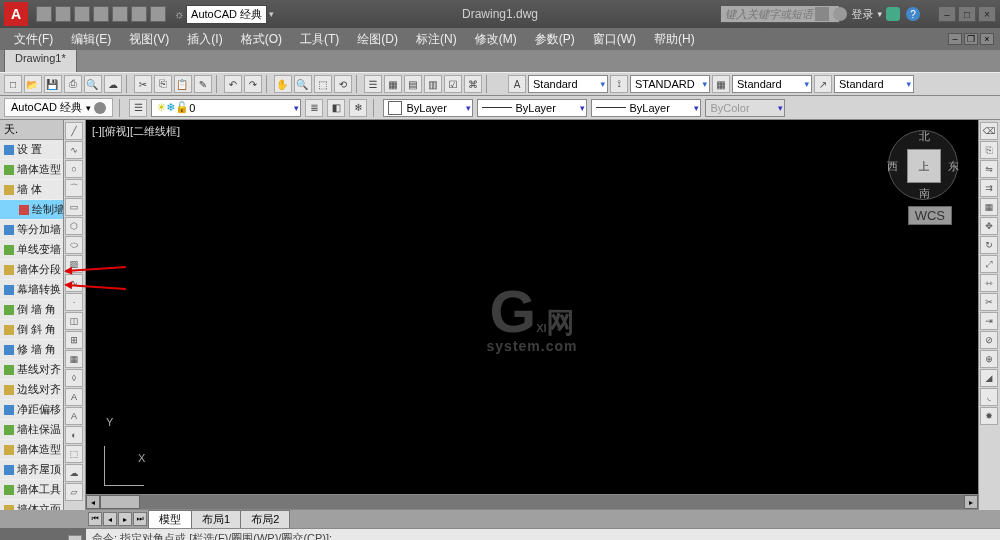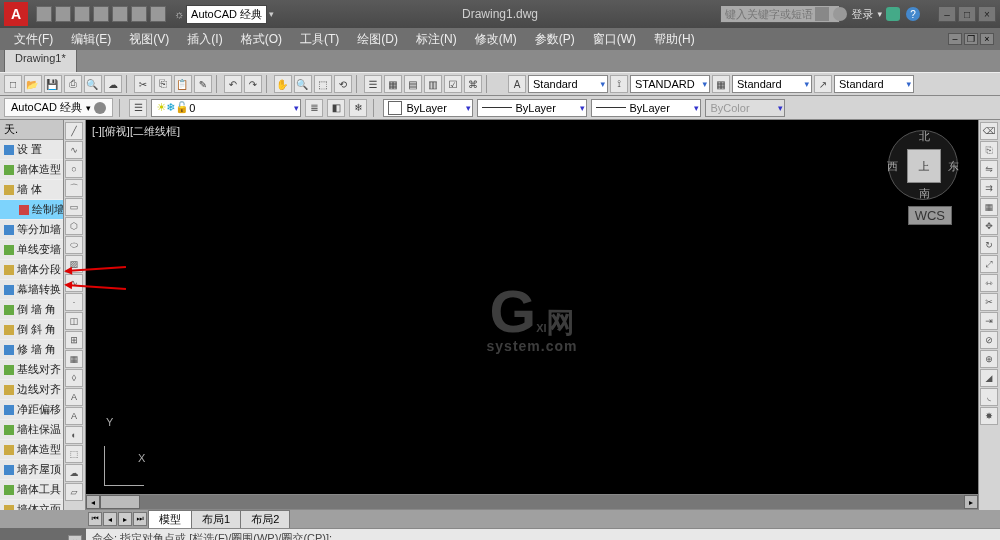--- a/index.html
+++ b/index.html
@@ -4,21 +4,21 @@
 <style>
 * { margin:0; padding:0; box-sizing:border-box; font-family:"Microsoft YaHei","SimSun",sans-serif; font-size:11px; }
 body { width:1000px; height:540px; background:#6b6b6b; overflow:hidden; position:relative; }
 .titlebar { height:28px; background:linear-gradient(#5a5a5a,#484848); display:flex; align-items:center; color:#ccc; position:relative; }
 .app-icon { width:24px; height:24px; background:#c22; margin:0 4px; display:flex; align-items:center; justify-content:center; color:#fff; font-weight:bold; font-size:14px; }
 .qat { display:flex; gap:3px; margin-left:4px; }
 .qat-btn { width:16px; height:16px; background:#999; border:1px solid #666; }
 .workspace-sel { margin-left:8px; display:flex; align-items:center; gap:2px; }
 .ws-dd { background:#fff; color:#000; padding:1px 4px; font-size:11px; border:1px solid #444; }
 .title-text { position:absolute; left:50%; transform:translateX(-50%); color:#d0d0d0; font-size:12px; }
-.search-box { position:absolute; right:160px; width:120px; height:18px; background:#aaa; border:1px solid #555; padding:1px 4px; color:#555; font-size:11px; }
+.search-box { position:absolute; right:160px; width:120px; height:18px; background:#aaa; border:1px solid #555; padding:1px 4px; color:#555; font-style:italic; font-size:11px; }
 .login-area { position:absolute; right:80px; display:flex; align-items:center; gap:4px; color:#ddd; font-size:11px; }
 .login-area .grid-icon { width:14px; height:14px; background:#888; display:inline-block; }
 .win-controls { position:absolute; right:4px; display:flex; gap:2px; }
 .win-btn { width:18px; height:16px; background:#777; border:1px solid #555; display:flex; align-items:center; justify-content:center; color:#222; font-size:10px; }
 .x-icon { width:14px; height:14px; background:#4a8; border-radius:3px; margin-right:2px; }
 .help-icon { width:14px; height:14px; background:#48c; border-radius:50%; color:#fff; display:flex; align-items:center; justify-content:center; font-size:10px; }
 .menubar { height:22px; background:#6f6f6f; display:flex; align-items:center; padding:0 6px; gap:2px; position:relative; }
 .menu-item { color:#eee; padding:2px 8px; font-size:12px; cursor:pointer; }
 .doc-controls { position:absolute; right:6px; display:flex; gap:2px; }
 .doc-btn { width:14px; height:12px; background:#888; border:1px solid #555; font-size:9px; display:flex; align-items:center; justify-content:center; }

